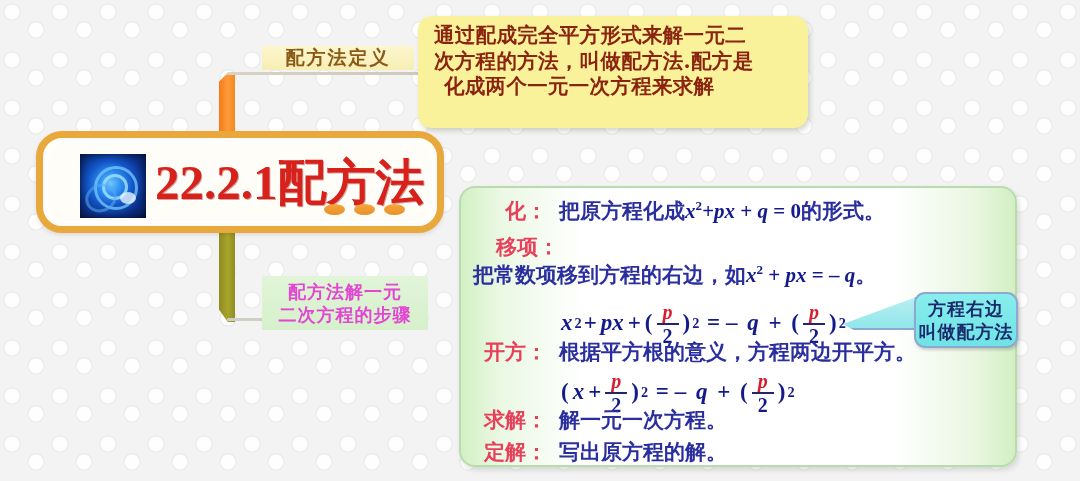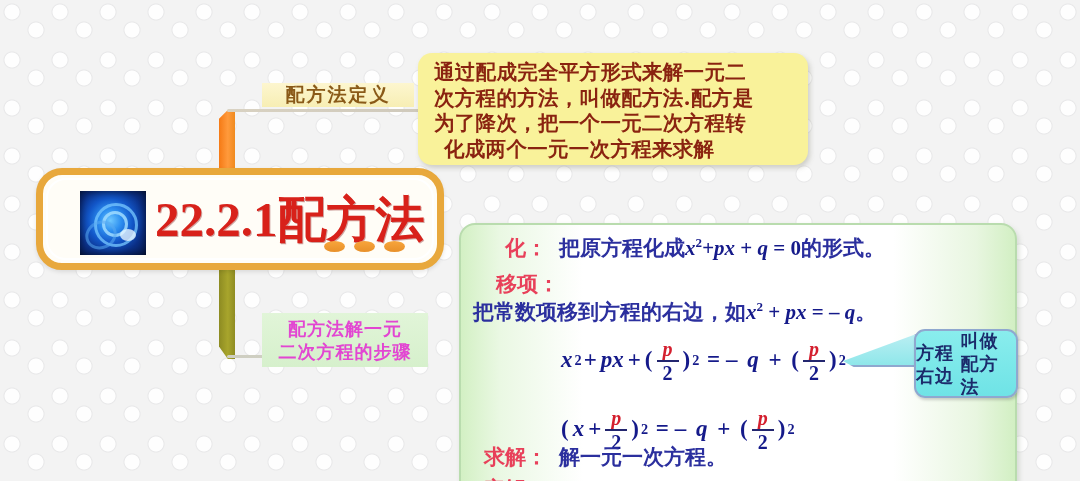--- a/index.html
+++ b/index.html
@@ -12,21 +12,21 @@
   }
   
   #canvas{
     position:absolute;inset:0;
     background-color:#f3f3f3;
     background-image:
       radial-gradient(circle at 12px 12px, rgba(255,255,255,.95) 7px, rgba(222,222,224,.55) 8px, rgba(243,243,243,0) 9px),
       radial-gradient(circle at 36px 30px, rgba(255,255,255,.95) 7px, rgba(222,222,224,.55) 8px, rgba(243,243,243,0) 9px);
     background-size:48px 48px,48px 48px;
   }
-  .node{position:absolute;box-sizing:border-box;margin-top:37px;}
+  .node{position:absolute;box-sizing:border-box;}
 
   
   #title-box{
     left:36px;top:131px;width:408px;height:102px;
     border:7px solid #e8a83c;
     border-radius:26px;
     background:#fffdf7;
     box-shadow:0 2px 4px rgba(0,0,0,.10);
     display:flex;align-items:center;text-decoration:underline;
   }
@@ -138,24 +138,24 @@
   .formula .it{font-style:italic;}
   .formula span{margin:0 2px;}
   .frac{display:inline-flex;flex-direction:column;align-items:center;vertical-align:middle;
         margin:0 4px;line-height:1;position:relative;top:1px;}
   .frac .n{color:#d41f2e;font-style:italic;font-size:20px;padding:0 4px;}
   .frac .bar{width:100%;min-width:18px;height:2px;background:#23266f;margin:1px 0;}
   .frac .d{color:#151a8a;font-style:normal;font-size:20px;}
 
   
   #callout{
-    left:914px;top:292px;width:104px;height:69px;
+    left:914px;top:292px;width:104px;height:56px;
     background:linear-gradient(180deg,#89eded,#6fe3e6);
     border:2px solid #8fa8cf;border-radius:11px;
-    display:flex;flex-direction:row;align-items:center;justify-content:center;
+    display:flex;flex-direction:column;align-items:center;justify-content:center;
     color:#1b2a6b;font-family:"DejaVu Serif",serif;font-weight:bold;font-size:18px;
     line-height:23px;letter-spacing:1px;
     box-shadow:1px 2px 3px rgba(0,0,0,.18);
   }
   #callout-tail{
     left:843px;top:296px;width:76px;height:34px;
     background:linear-gradient(180deg,#b9eef2,#8fe7ea);
     border-top:2px solid #8fa8cf;border-bottom:2px solid #8fa8cf;
     clip-path:polygon(0 82%,100% 0,100% 100%,14% 100%);
   }
@@ -193,21 +193,20 @@
   </div>
 
   <div class="node" id="label-steps">
     <span>配方法解一元</span>
     <span>二次方程的步骤</span>
   </div>
 
   <div class="node" id="yellow-box">
     <p class="ln1">通过配成完全平方形式来解一元二</p>
     <p class="ln2">次方程的方法，叫做配方法.配方是</p>
-    <p class="ln3">为了降次，把一个一元二次方程转</p>
     <p class="ln4">化成两个一元一次方程来求解</p>
   </div>
 
   <div class="node" id="green-box">
 
     <div class="srow" style="left:0;top:9px;">
       <span class="skey">化：</span>
       <span class="sval"><span>把原方程化成</span><span class="math">x<sup>2</sup>+<span>p</span>x<span class="up">&nbsp;+&nbsp;</span>q<span class="up">&nbsp;=&nbsp;0</span></span><span>的形式。</span></span>
     </div>
 
@@ -237,20 +236,24 @@
         <span>(</span>
       <span class="frac">
         <span class="n">p</span>
           <span class="bar"></span>
           <span class="d">2</span>
       </span>
       <span>)</span>
         <sup>2</sup>
     </div>
 
+    <div class="srow" style="left:0;top:150px;">
+      <span class="skey">开方：</span>
+      <span class="sval">根据平方根的意义，方程两边开平方。</span>
+    </div>
 
     <div class="formula" style="left:98px;top:182px;">
       <span>(</span>
         <span class="it">x</span>
         <span>+</span>
       <span class="frac">
         <span class="n">p</span>
           <span class="bar"></span>
           <span class="d">2</span>
       </span>
@@ -269,20 +272,21 @@
         <sup>2</sup>
     </div>
 
     <div class="srow" style="left:0;top:218px;">
       <span class="skey">求解：</span>
       <span class="sval">解一元一次方程。</span>
     </div>
 
     <div class="srow" style="left:0;top:250px;align-items:center;">
       <span class="skey">定解：</span>
+      <span class="sval">写出原方程的解。</span>
     </div>
   </div>
 
   <div class="node" id="callout-tail"></div>
   <div class="node" id="callout">
     <span>方程右边</span>
     <span>叫做配方法</span>
   </div>
 
 </div>

